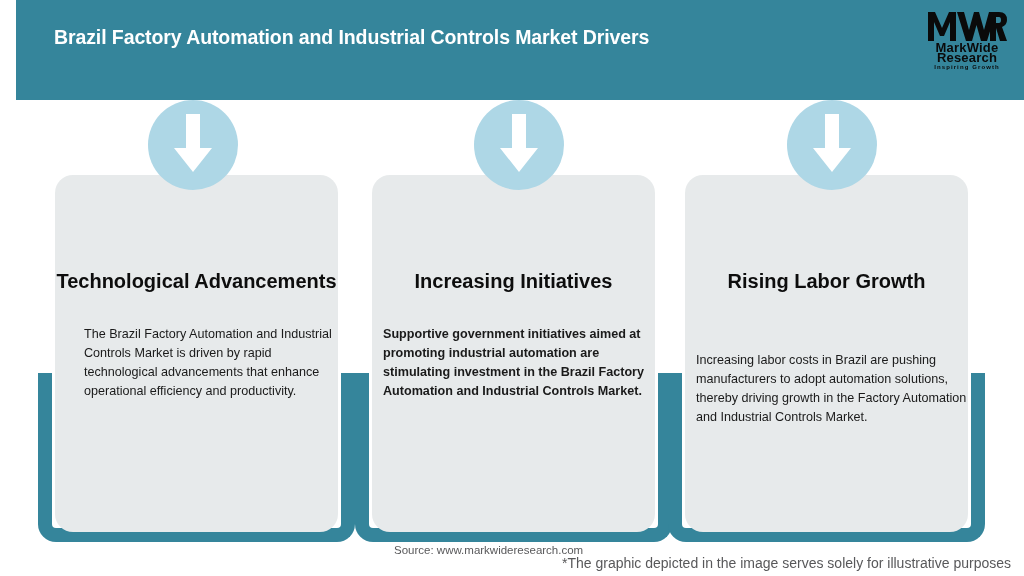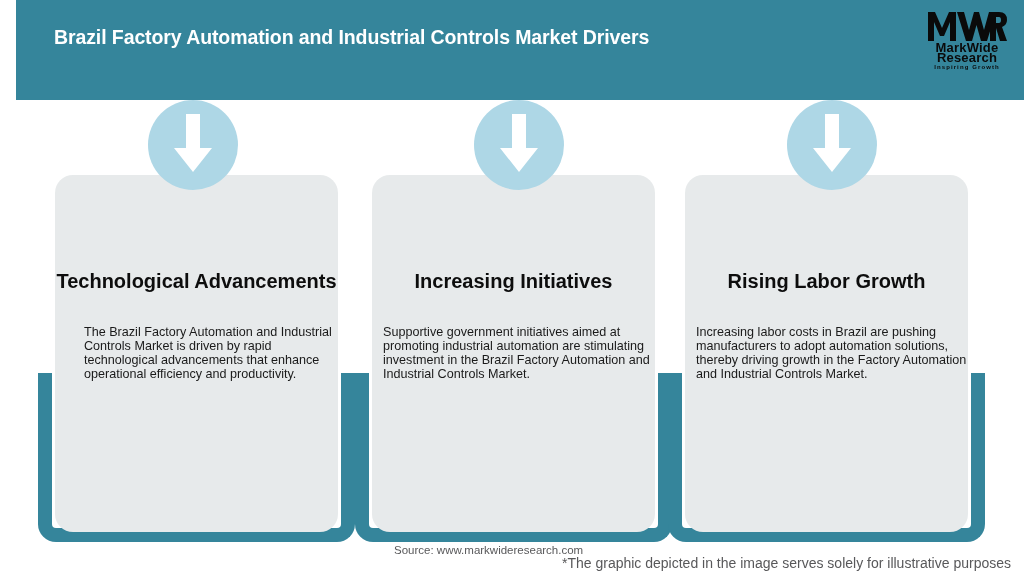--- a/index.html
+++ b/index.html
@@ -125,21 +125,21 @@
     font-weight: bold;
     color: #0d0d0d;
     margin-top: 36px;
   }
   .card-body {
     position: absolute;
     left: 46px;
     right: 20px;
     top: 225px;
     font-size: 12.6px;
-    line-height: 14px;
+    line-height: 19px;
     color: #1a1a1a;
   }
 
   
   #footer {
     position: absolute;
     left: 0;
     top: 540px;
     width: 1024px;
     height: 36px;
@@ -197,33 +197,33 @@
 
   <div class="card-group" style="left:355px; width:317px;">
     <div class="card-frame"></div>
     <div class="card-panel"></div>
     <div class="card-badge" style="left:119px;">
       <svg width="44" height="62" viewBox="0 0 44 62">
         <path d="M15 0 L29 0 L29 34 L41 34 L22 58 L3 34 L15 34 Z" fill="#ffffff"></path>
       </svg>
     </div>
     <div class="card-heading">Increasing Initiatives</div>
-    <div class="card-body" style="left:28px; right:20px;">Supportive government initiatives aimed at promoting industrial automation are stimulating investment in the Brazil Factory Automation and Industrial Controls Market.</div>
+    <div class="card-body" style="left:28px; right:20px;font-weight:bold;">Supportive government initiatives aimed at promoting industrial automation are stimulating investment in the Brazil Factory Automation and Industrial Controls Market.</div>
   </div>
 
   <div class="card-group" style="left:668px; width:317px;">
     <div class="card-frame"></div>
     <div class="card-panel"></div>
     <div class="card-badge" style="left:119px;">
       <svg width="44" height="62" viewBox="0 0 44 62">
         <path d="M15 0 L29 0 L29 34 L41 34 L22 58 L3 34 L15 34 Z" fill="#ffffff"></path>
       </svg>
     </div>
     <div class="card-heading">Rising Labor Growth</div>
-    <div class="card-body" style="left:28px; right:6px;">Increasing labor costs in Brazil are pushing manufacturers to adopt automation solutions, thereby driving growth in the Factory Automation and Industrial Controls Market.</div>
+    <div class="card-body" style="left:28px; right:6px;margin-top:26px;">Increasing labor costs in Brazil are pushing manufacturers to adopt automation solutions, thereby driving growth in the Factory Automation and Industrial Controls Market.</div>
   </div>
 
 </div>
 
 <div id="footer">
   <div id="footer-source">Source: www.markwideresearch.com</div>
   <div id="footer-disclaimer">*The graphic depicted in the image serves solely for illustrative purposes</div>
 </div>
 
 </body></html>

